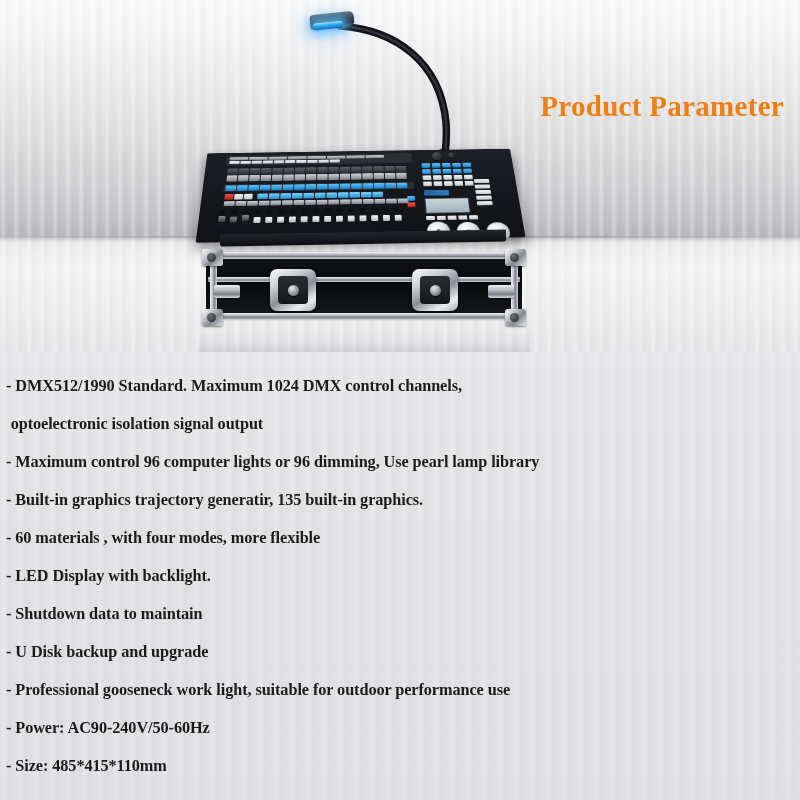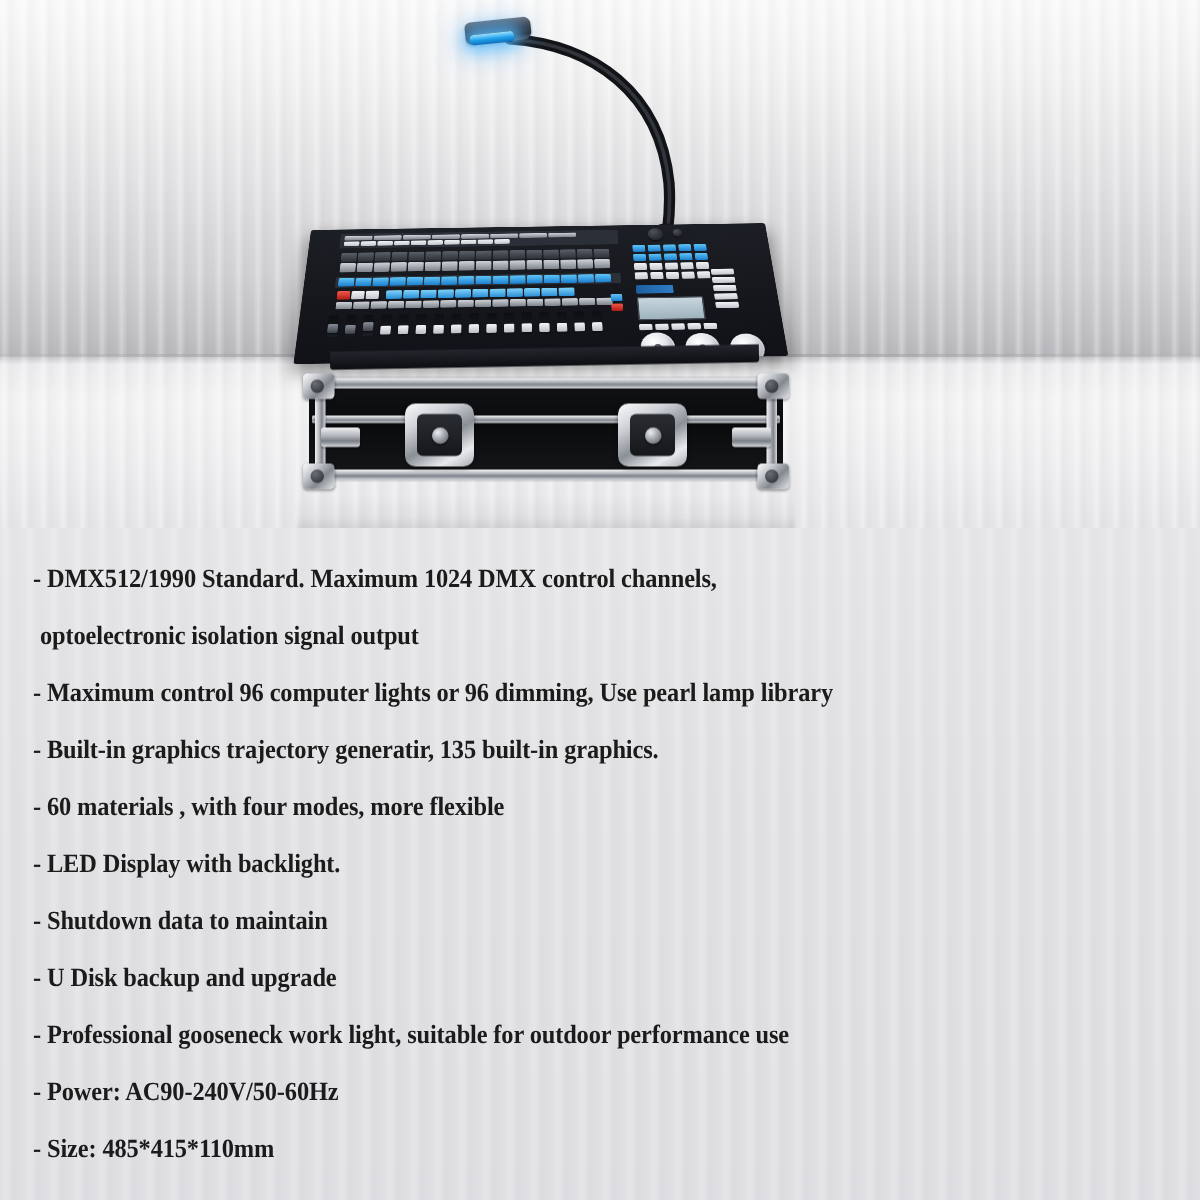--- a/index.html
+++ b/index.html
@@ -210,21 +210,21 @@
     color:#ee7f10;
     white-space:nowrap;
     text-align:right;
   }
 
   
   .specs {
     position:absolute; left:0; top:352px;
     width:800px; height:448px;
     background:linear-gradient(to bottom,#e6e6e9 0%, #e1e1e4 40%, #dfdfe3 100%);
-    padding:14px 10px 0 22px;
+    padding:14px 10px 0 6px;
   }
   .specs-streaks {
     position:absolute; inset:0;
     background:repeating-linear-gradient(to right,
       rgba(255,255,255,0) 0px,
       rgba(255,255,255,0.22) 4px,
       rgba(0,0,0,0.012) 9px,
       rgba(255,255,255,0) 16px);
     pointer-events:none;
   }
@@ -506,20 +506,21 @@
         <div class="latch-knob"></div>
       </div>
       <div class="latch" style="left:214px; top:22px;">
         <div class="latch-inner"></div>
         <div class="latch-knob"></div>
       </div>
     </div>
 
     <div class="reflection"></div>
 
+    <div class="title">Product Parameter</div>
   </div>
 
   <div class="specs">
     <div class="specs-streaks"></div>
     <div class="spec-line">- DMX512/1990 Standard. Maximum 1024 DMX control channels,</div>
     <div class="spec-line cont">optoelectronic isolation signal output</div>
     <div class="spec-line">- Maximum control 96 computer lights or 96 dimming, Use pearl lamp library</div>
     <div class="spec-line">- Built-in graphics trajectory generatir, 135 built-in graphics.</div>
     <div class="spec-line">- 60 materials , with four modes, more flexible</div>
     <div class="spec-line">- LED Display with backlight.</div>

